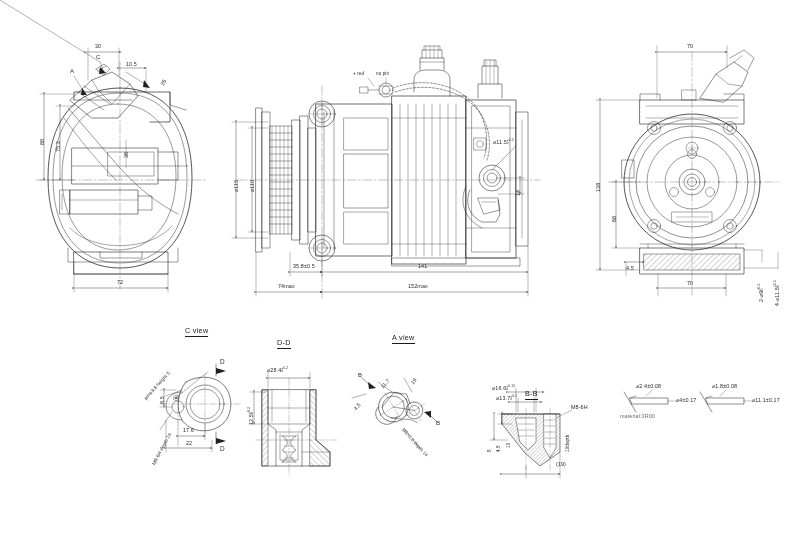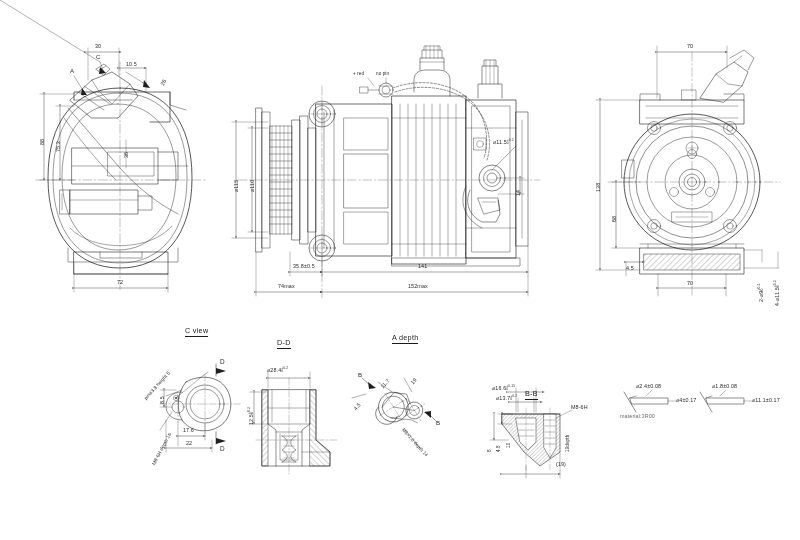--- a/index.html
+++ b/index.html
@@ -579,21 +579,21 @@
   <div class="lbl" style="left:183px;top:428px;">17.6</div>
   <div class="lbl" style="left:186px;top:441px;">22</div>
   <div class="lbl rot60" style="left:152px;top:464px;font-size:4.8px;">M8-6H depth 16</div>
   <div class="lbl" style="left:220px;top:359px;font-size:6.4px;">D</div>
   <div class="lbl" style="left:220px;top:446px;font-size:6.4px;">D</div>
 
   <div class="viewname" style="left:277px;top:338px;"><span class="ul">D-D</span></div>
   <div class="lbl" style="left:267px;top:367px;"><span>⌀28.4</span><span class="tol"><span>+0.2</span><br><span>0</span></span></div>
   <div class="lbl rot90" style="left:248px;top:425px;"><span>12.5</span><span class="tol"><span>+0.3</span><br><span>0</span></span></div>
 
-  <div class="viewname" style="left:392px;top:333px;"><span class="ul">A depth</span></div>
+  <div class="viewname" style="left:392px;top:333px;"><span class="ul">A view</span></div>
   <div class="lbl rot45" style="left:380px;top:386px;">11.7</div>
   <div class="lbl rot45" style="left:410px;top:382px;">19</div>
   <div class="lbl rot45" style="left:353px;top:408px;">4.5</div>
   <div class="lbl rotn45" style="left:404px;top:428px;font-size:4.6px;">M6×1.0 depth 14</div>
   <div class="lbl" style="left:358px;top:372px;font-size:6.2px;">B</div>
   <div class="lbl" style="left:436px;top:420px;font-size:6.2px;">B</div>
 
   <div class="viewname" style="left:525px;top:341px;margin-top:48px;"><span class="ul">B-B</span></div>
   <div class="lbl" style="left:492px;top:385px;"><span>⌀16.6</span><span class="tol"><span>+0.15</span><br><span>0</span></span></div>
   <div class="lbl" style="left:496px;top:395px;"><span>⌀13.7</span><span class="tol"><span>+0.2</span><br><span>0</span></span></div>

